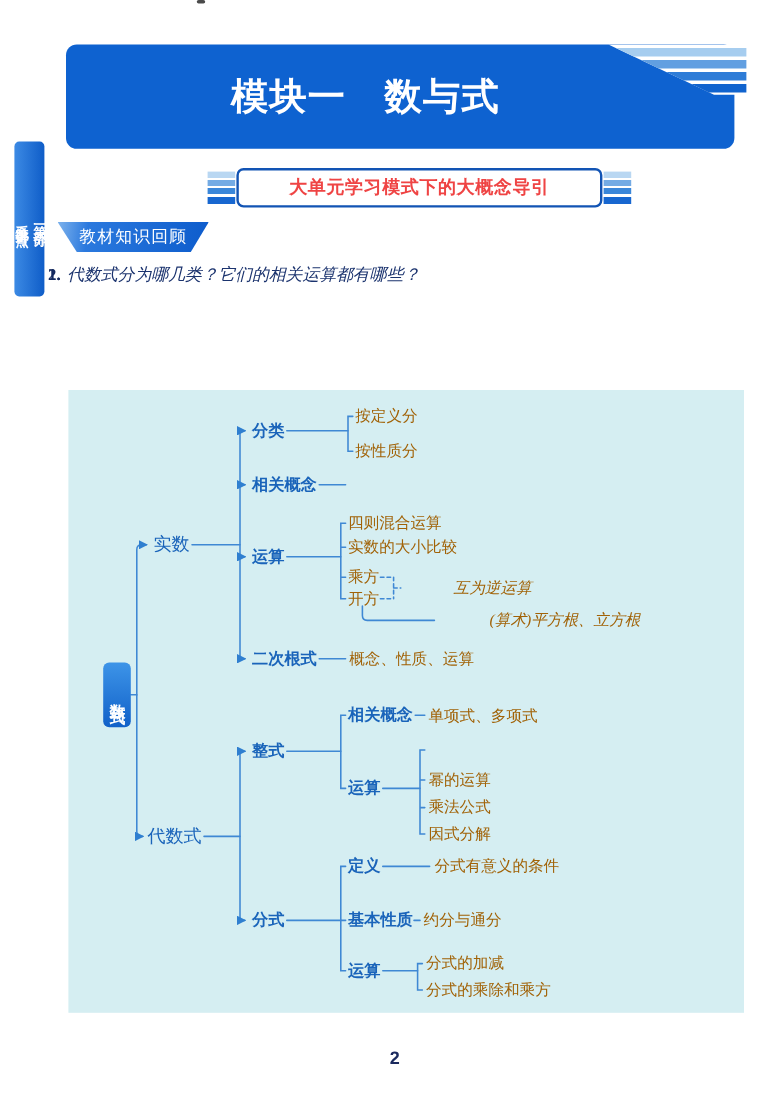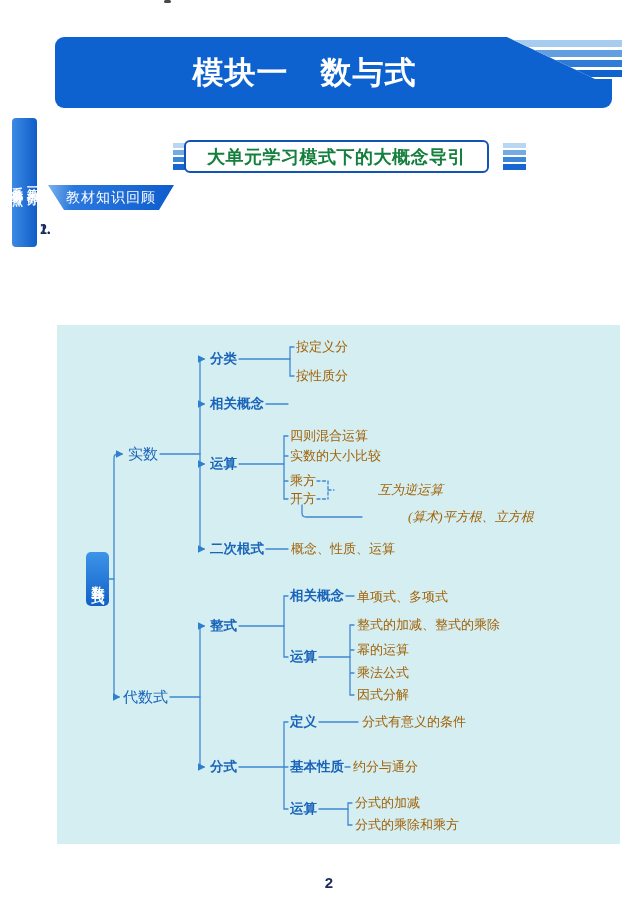--- a/index.html
+++ b/index.html
@@ -9,31 +9,31 @@
 
   
   .side-tab{position:absolute;left:12px;top:118px;width:25px;height:129px;border-radius:4px;
             background:linear-gradient(90deg,#3c8ae4,#0f5dc8);
             display:flex;flex-direction:column;align-items:center;justify-content:center;
             writing-mode:vertical-rl;text-orientation:upright;
             color:#fff;font-size:11px;font-weight:bold;letter-spacing:2px;}
   .side-tab .gap{height:10px;}
 
   
-  .banner{position:absolute;left:55px;top:37px;width:557px;height:71px;border-radius:9px;
+  .banner{position:absolute;left:55px;top:37px;width:557px;height:87px;border-radius:9px;
           background:#0e62d0;}
   .banner-title{position:absolute;inset:0;display:flex;align-items:center;justify-content:center;
           padding-right:58px;color:#ffffff;font-size:31px;font-weight:bold;letter-spacing:1px;}
   .notch{position:absolute;left:495px;top:37px;width:141px;height:46px;}
 
   
-  .sub-box{position:absolute;left:184px;top:140px;width:305px;height:33px;box-sizing:border-box;
+  .sub-box{position:absolute;left:197px;top:140px;width:305px;height:33px;box-sizing:border-box;
            border:2px solid #1254b4;border-radius:6px;background:#fff;
            display:flex;align-items:center;justify-content:center;
-           font-size:18px;font-weight:bold;color:#15803d;letter-spacing:.5px;}
+           font-size:15px;font-weight:bold;color:#ef4444;letter-spacing:.5px;}
   .stripes{position:absolute;top:143px;width:23px;height:27px;
            background:linear-gradient(180deg,#b9d7f2 0,#b9d7f2 5px,#fff 5px,#fff 7px,
              #74abe4 7px,#74abe4 12px,#fff 12px,#fff 14px,
              #3b87d9 14px,#3b87d9 19px,#fff 19px,#fff 21px,#1767d0 21px,#1767d0 27px);}
   .stripes.l{left:173px;} .stripes.r{left:503px;}
 
   
   .ribbon{position:absolute;left:48px;width:126px;height:25px;
           clip-path:polygon(0 0,100% 0,calc(100% - 15px) 100%,16px 100%);
           background:linear-gradient(97deg,#7db2ec 0%,#2b79de 20%,#0d5ccc 100%);
@@ -93,20 +93,21 @@
   <div class="sub-box">大单元学习模式下的大概念导引</div>
   <div class="stripes r"></div>
 
   <div class="ribbon review">教材知识回顾</div>
   <div class="questions">
     <div class="q">
       <span class="num">1.</span>
     </div>
     <div class="q">
       <span class="num">2.</span>
+      <span>代数式分为哪几类？它们的相关运算都有哪些？</span>
     </div>
   </div>
 
 
   <div class="panel">
     <svg width="563" height="519" viewBox="0 0 563 519">
       <defs>
         <marker id="arw" markerWidth="6" markerHeight="6" refX="5" refY="3" orient="auto">
           <path d="M0,0 L6,3 L0,6 Z" fill="#2f7fd0"></path>
         </marker>
@@ -178,21 +179,20 @@
     <div class="leaf kai" style="left:280px;top:165px">互为逆运算</div>
     <div class="leaf kai" style="left:310px;top:192px">(算术)平方根、立方根</div>
 
     <div class="blabel" style="left:153px;top:224px">二次根式</div>
     <div class="leaf" style="left:234px;top:224px">概念、性质、运算</div>
 
     <div class="blabel" style="left:153px;top:301px">整式</div>
     <div class="blabel" style="left:233px;top:271px">相关概念</div>
     <div class="leaf" style="left:300px;top:272px">单项式、多项式</div>
     <div class="blabel" style="left:233px;top:332px">运算</div>
-    <div class="leaf" style="left:300px;top:300px">整式的加减、整式的乘除</div>
     <div class="leaf" style="left:300px;top:325px">幂的运算</div>
     <div class="leaf" style="left:300px;top:348px">乘法公式</div>
     <div class="leaf" style="left:300px;top:370px">因式分解</div>
 
     <div class="blabel" style="left:153px;top:442px">分式</div>
     <div class="blabel" style="left:233px;top:397px">定义</div>
     <div class="leaf" style="left:305px;top:397px">分式有意义的条件</div>
     <div class="blabel" style="left:233px;top:442px">基本性质</div>
     <div class="leaf" style="left:296px;top:442px">约分与通分</div>
     <div class="blabel" style="left:233px;top:484px">运算</div>

